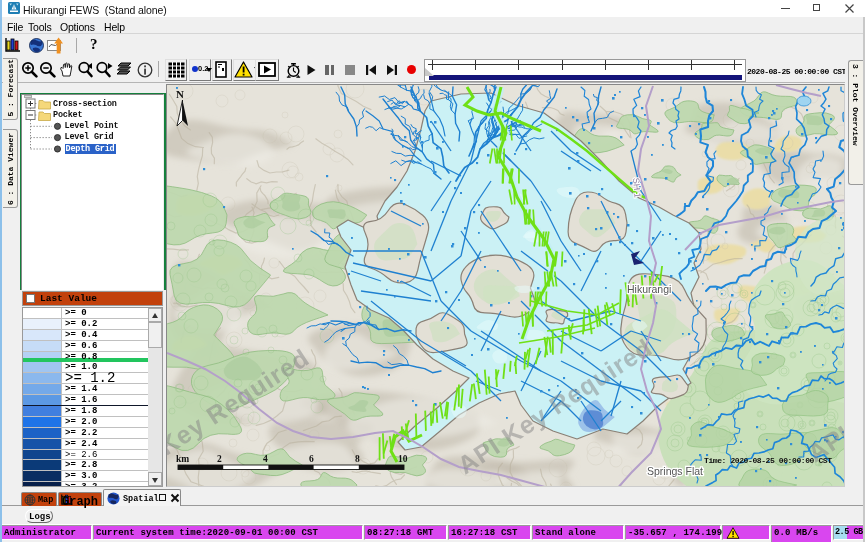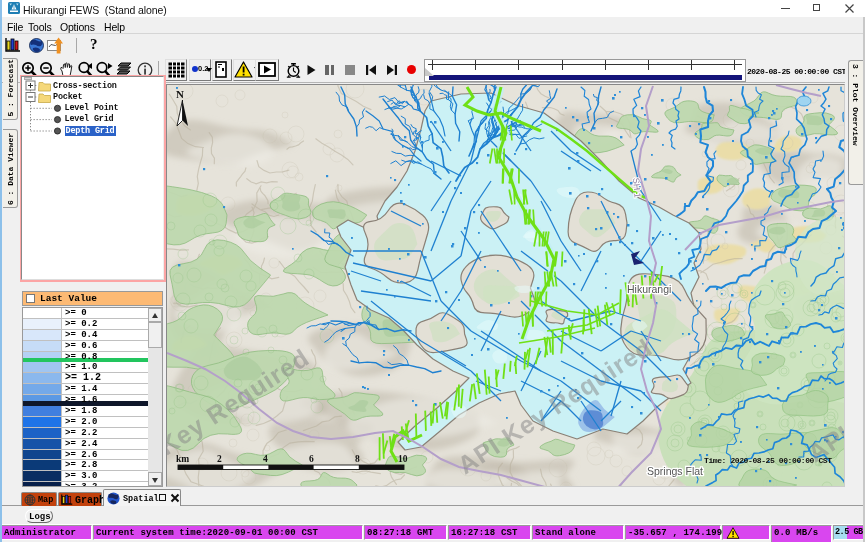--- a/index.html
+++ b/index.html
@@ -163,21 +163,21 @@
 
 <div class="abs" style="left:0;top:83px;width:865px;height:407px;background:#f0f0f0"></div>
 
 <div class="vtab" style="top:58px;height:62px">
     <span>5 : Forecast</span>
   </div>
 <div class="vtab" style="top:129px;height:79px">
     <span>6 : Data Viewer</span>
   </div>
 
-<div class="abs" style="left:20px;top:75px;width:146px;height:207px;background:#fca5a5">
+<div class="abs" style="left:20px;top:93px;width:146px;height:207px;background:#15803d">
  <div class="abs" style="left:1px;top:1px;width:143px;height:204px;background:#fff;border:1px solid #888;border-right-color:#eee;border-bottom-color:#ddd"></div>
  <div class="abs" style="left:4px;top:2px;width:8px;height:3px;background:#d8d8d8;border:1px solid #aaa"></div>
  <svg class="abs" style="left:4px;top:4px" width="140" height="62" viewBox="0 0 140 62">
   <g stroke="#888" stroke-width="1" stroke-dasharray="1.3,1.7" fill="none">
     <path d="M6.5,11 V52 M11,6.5 H14 M11,18 H14 M6.5,29.3 H28 M6.5,40.6 H28 M6.5,52 H28"></path>
   </g>
   <rect x="2" y="2" width="9" height="9" fill="#fff" stroke="#777"></rect>
       <path d="M4,6.5 h5 M6.5,4 v5" stroke="#333" stroke-width="1"></path>
   <rect x="2" y="13.5" width="9" height="9" fill="#fff" stroke="#777"></rect>
       <path d="M4,18 h5" stroke="#333" stroke-width="1"></path>
@@ -190,21 +190,21 @@
   <circle cx="33.5" cy="52" r="3.1" fill="#555" stroke="#222" stroke-width="0.8"></circle>
  </svg>
  <div class="abs treetxt" style="left:33px;top:5.5px">Cross-section</div>
  <div class="abs treetxt" style="left:33px;top:16.8px">Pocket</div>
  <div class="abs treetxt" style="left:44.5px;top:28.1px">Level Point</div>
  <div class="abs treetxt" style="left:44.5px;top:39.4px">Level Grid</div>
  <div class="abs treetxt" style="left:44.5px;top:50.7px;background:#2a62c8;color:#fff;padding:0 1px">Depth Grid</div>
 </div>
 
 <div class="abs" style="left:20px;top:290px;width:146px;height:197px;background:#f0f0f0">
- <div class="abs" style="left:2px;top:1px;width:141px;height:15px;background:#fdba74;border:1px solid #999">
+ <div class="abs" style="left:2px;top:1px;width:141px;height:15px;background:#c2410c;border:1px solid #999">
    <div class="abs" style="left:3px;top:2px;width:9px;height:9px;background:#fff;border:1px solid #777"></div>
    <div class="abs mono" style="left:17px;top:1px;font-size:9.5px;font-weight:bold">Last Value</div>
  </div>
  <div class="abs" style="left:2px;top:17px;width:141px;height:180px;border:1px solid #999;background:#fff;overflow:hidden">
    <div style="position:absolute;left:0;top:0;width:126px">
         <div style="height:10.9px;border-bottom:1px solid #c0c0c0;display:flex;box-sizing:border-box">
           <div style="width:39px;background:#ffffff;border-right:1px solid #c0c0c0"></div>
           <div class="mono" style="font-size:9px;font-weight:bold;padding:0 0 0 3px;line-height:10px">&gt;= 0</div>
         </div>
         <div style="height:10.9px;border-bottom:1px solid #c0c0c0;display:flex;box-sizing:border-box">
@@ -222,27 +222,27 @@
         <div style="height:10.9px;border-bottom:4px solid #22c55e;display:flex;box-sizing:border-box">
           <div style="width:39px;background:#b4d1f4;border-right:1px solid #c0c0c0"></div>
           <div class="mono" style="font-size:9px;font-weight:bold;padding:0 0 0 3px;line-height:10px">&gt;= 0.8</div>
         </div>
         <div style="height:10.9px;border-bottom:1px solid #c0c0c0;display:flex;box-sizing:border-box">
           <div style="width:39px;background:#a0c5f1;border-right:1px solid #c0c0c0"></div>
           <div class="mono" style="font-size:9px;font-weight:bold;padding:0 0 0 3px;line-height:10px">&gt;= 1.0</div>
         </div>
         <div style="height:10.9px;border-bottom:1px solid #c0c0c0;display:flex;box-sizing:border-box">
           <div style="width:39px;background:#8bb8ed;border-right:1px solid #c0c0c0"></div>
-          <div class="mono" style="font-size:10px;font-weight:bold;padding:0 0 0 3px;line-height:10px">&gt;= 1.2</div>
+          <div class="mono" style="font-size:14px;font-weight:normal;padding:0 0 0 3px;line-height:10px">&gt;= 1.2</div>
         </div>
         <div style="height:10.9px;border-bottom:1px solid #c0c0c0;display:flex;box-sizing:border-box">
           <div style="width:39px;background:#74a9e9;border-right:1px solid #c0c0c0"></div>
           <div class="mono" style="font-size:9px;font-weight:bold;padding:0 0 0 3px;line-height:10px">&gt;= 1.4</div>
         </div>
-        <div style="height:10.9px;border-bottom:5px solid #0f172a;display:flex;box-sizing:border-box">
+        <div style="height:10.9px;border-bottom:1px solid #0f172a;display:flex;box-sizing:border-box">
           <div style="width:39px;background:#5c99e4;border-right:1px solid #c0c0c0"></div>
           <div class="mono" style="font-size:9px;font-weight:bold;padding:0 0 0 3px;line-height:10px">&gt;= 1.6</div>
         </div>
         <div style="height:10.9px;border-bottom:1px solid #c0c0c0;display:flex;box-sizing:border-box">
           <div style="width:39px;background:#417fdf;border-right:1px solid #c0c0c0"></div>
           <div class="mono" style="font-size:9px;font-weight:bold;padding:0 0 0 3px;line-height:10px">&gt;= 1.8</div>
         </div>
         <div style="height:10.9px;border-bottom:1px solid #c0c0c0;display:flex;box-sizing:border-box">
           <div style="width:39px;background:#1f74e8;border-right:1px solid #c0c0c0"></div>
           <div class="mono" style="font-size:9px;font-weight:bold;padding:0 0 0 3px;line-height:10px">&gt;= 2.0</div>
@@ -250,21 +250,21 @@
         <div style="height:10.9px;border-bottom:1px solid #c0c0c0;display:flex;box-sizing:border-box">
           <div style="width:39px;background:#1c62c6;border-right:1px solid #c0c0c0"></div>
           <div class="mono" style="font-size:9px;font-weight:bold;padding:0 0 0 3px;line-height:10px">&gt;= 2.2</div>
         </div>
         <div style="height:10.9px;border-bottom:1px solid #c0c0c0;display:flex;box-sizing:border-box">
           <div style="width:39px;background:#1653a8;border-right:1px solid #c0c0c0"></div>
           <div class="mono" style="font-size:9px;font-weight:bold;padding:0 0 0 3px;line-height:10px">&gt;= 2.4</div>
         </div>
         <div style="height:10.9px;border-bottom:1px solid #c0c0c0;display:flex;box-sizing:border-box">
           <div style="width:39px;background:#10458e;border-right:1px solid #c0c0c0"></div>
-          <div class="mono" style="font-size:9px;font-weight:bold;padding:0 0 0 3px;line-height:10px">&gt;= 2.6</div>
+          <div class="mono" style="font-size:9px;font-weight:normal;padding:0 0 0 3px;line-height:10px">&gt;= 2.6</div>
         </div>
         <div style="height:10.9px;border-bottom:1px solid #c0c0c0;display:flex;box-sizing:border-box">
           <div style="width:39px;background:#0b3a78;border-right:1px solid #c0c0c0"></div>
           <div class="mono" style="font-size:9px;font-weight:bold;padding:0 0 0 3px;line-height:10px">&gt;= 2.8</div>
         </div>
         <div style="height:10.9px;border-bottom:1px solid #c0c0c0;display:flex;box-sizing:border-box">
           <div style="width:39px;background:#0a2e62;border-right:1px solid #c0c0c0"></div>
           <div class="mono" style="font-size:9px;font-weight:bold;padding:0 0 0 3px;line-height:10px">&gt;= 3.0</div>
         </div>
         <div style="height:10.9px;border-bottom:1px solid #c0c0c0;display:flex;box-sizing:border-box">
@@ -1557,21 +1557,21 @@
     </svg>
  <span class="mono" style="position:absolute;left:16px;top:2px;font-size:8.5px;font-weight:bold;white-space:nowrap">Map</span>
 </div>
 <div class="abs tab3d" style="left:58px;top:492px;width:44px;height:14px">
  <svg class="abs" style="left:2px;top:1px" width="12" height="12" viewBox="0 0 16 15">
       <rect x="2" y="3" width="3" height="9" fill="#e8d820" stroke="#000" stroke-width="0.8"></rect>
       <rect x="6" y="1" width="3" height="11" fill="#2040d0" stroke="#000" stroke-width="0.8"></rect>
       <rect x="10" y="3" width="3" height="9" fill="#d01818" stroke="#000" stroke-width="0.8"></rect>
       <path d="M1,0 L1,13 L15,13" stroke="#000" stroke-width="1.4" fill="none"></path>
     </svg>
- <span class="mono" style="position:absolute;left:16px;top:2px;font-size:10px;font-weight:bold;white-space:nowrap">Graph</span>
+ <span class="mono" style="position:absolute;left:3px;top:2px;font-size:12px;font-weight:bold;white-space:nowrap">Graph</span>
 </div>
 <div class="abs tab3d" style="left:103px;top:489px;width:78px;height:17px;background:#f4f4f4">
  <svg class="abs" style="left:3px;top:2px" width="13" height="13" viewBox="0 0 15 15">
       <circle cx="7.5" cy="7.5" r="7" fill="#2255cc"></circle>
       <path d="M2,3 Q5,1 8,2.5 Q11,4 13,3 Q14,6 12,8 Q9,9 7,7 Q4,6 2,7 Q1,5 2,3Z" fill="#16265e"></path>
       <path d="M4,10 Q7,9 10,10.5 Q12,12 10,13.5 Q7,14.5 5,13 Q3,11.5 4,10Z" fill="#16265e"></path>
     </svg>
  <span class="mono" style="position:absolute;left:19px;top:4px;font-size:8.5px;font-weight:bold;white-space:nowrap">Spatial</span>
  <div class="abs" style="left:55px;top:4px;width:7px;height:7px;border:1.6px solid #111"></div>
  <svg class="abs" style="left:66px;top:3px" width="10" height="10" viewBox="0 0 10 10">

